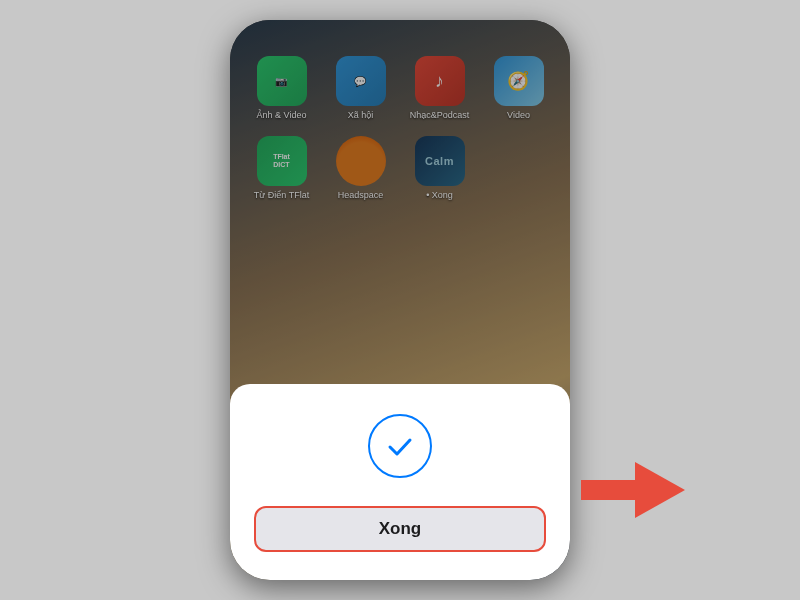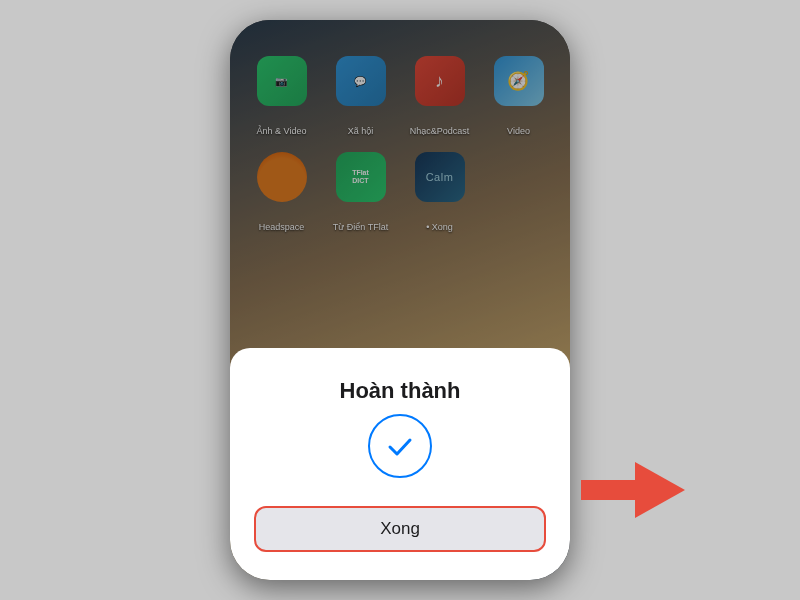--- a/index.html
+++ b/index.html
@@ -76,21 +76,20 @@
       font-weight: bold;
       overflow: hidden;
     }
 
     .app-label {
       font-size: 9px;
       color: white;
       text-align: center;
       text-shadow: 0 1px 2px rgba(0,0,0,0.8);
       white-space: nowrap;
-      margin-top: 16px;
     }
 
     
     .icon-anh-video { background: linear-gradient(135deg, #2ecc71, #27ae60); }
     .icon-xa-hoi { background: linear-gradient(135deg, #3498db, #2980b9); }
     .icon-nhac-podcast { background: linear-gradient(135deg, #e74c3c, #c0392b); }
     .icon-safari { background: linear-gradient(135deg, #3498db, #87ceeb); }
 
     
     .icon-tflat {
@@ -160,20 +159,21 @@
       height: 46px;
       background: #e5e5ea;
       border: 2px solid #e74c3c;
       border-radius: 12px;
       font-size: 17px;
       color: #1c1c1e;
       cursor: pointer;
       display: flex;
       align-items: center;
       justify-content: center;
+      font-weight: bold;
     }
 
     
     .arrow-container {
       position: absolute;
       right: -110px;
       bottom: 60px;
       display: flex;
       align-items: center;
     }
@@ -212,45 +212,44 @@
             <span class="app-label">Nhạc&amp;Podcast</span>
           </div>
           <div class="app-item">
             <div class="app-icon icon-safari" style="font-size:18px;">🧭</div>
             <span class="app-label">Video</span>
           </div>
         </div>
 
         <div class="app-row">
           <div class="app-item">
-            <div class="app-icon icon-headspace" style="background: radial-gradient(circle at 50% 60%, #e67e22 60%, #d35400 100%); border-radius: 25px;">
-            </div>
-            <span class="app-label">Headspace</span>
-          </div>
-          <div class="app-item">
             <div class="app-icon icon-tflat">
               <div class="tflat-text">TFlat<br>DICT</div>
             </div>
             <span class="app-label">Từ Điển TFlat</span>
           </div>
           <div class="app-item">
-            <div class="app-icon icon-calm" style="background: linear-gradient(135deg, #1a3a5c, #2c6b8a); font-size:11px; color:#a8d5e2; font-weight:400; letter-spacing:0.5px;">
+            <div class="app-icon icon-headspace" style="background: radial-gradient(circle at 50% 60%, #e67e22 60%, #d35400 100%); border-radius: 25px;">
+            </div>
+            <span class="app-label">Headspace</span>
+          </div>
+          <div class="app-item">
+            <div class="app-icon icon-calm" style="background: linear-gradient(135deg, #1a3a5c, #2c6b8a); font-size:11px; color:#a8d5e2; font-weight:700; letter-spacing:0.5px;">
               Calm
             </div>
             <span class="app-label">• Xong</span>
           </div>
           <div class="app-item">
             
           </div>
         </div>
       </div>
 
       <div class="modal-overlay">
         <div class="modal-sheet">
-          <h2 class="modal-title">Hoàn thành</h2>
           <div class="checkmark-circle">
             <svg width="32" height="32" viewBox="0 0 32 32" fill="none" xmlns="http://www.w3.org/2000/svg">
               <polyline points="6,17 13,24 26,10" stroke="#007AFF" stroke-width="3" stroke-linecap="round" stroke-linejoin="round" fill="none"></polyline>
             </svg>
           </div>
           <button class="done-button">Xong</button>
         </div>
       </div>
     </div>
   </div>

